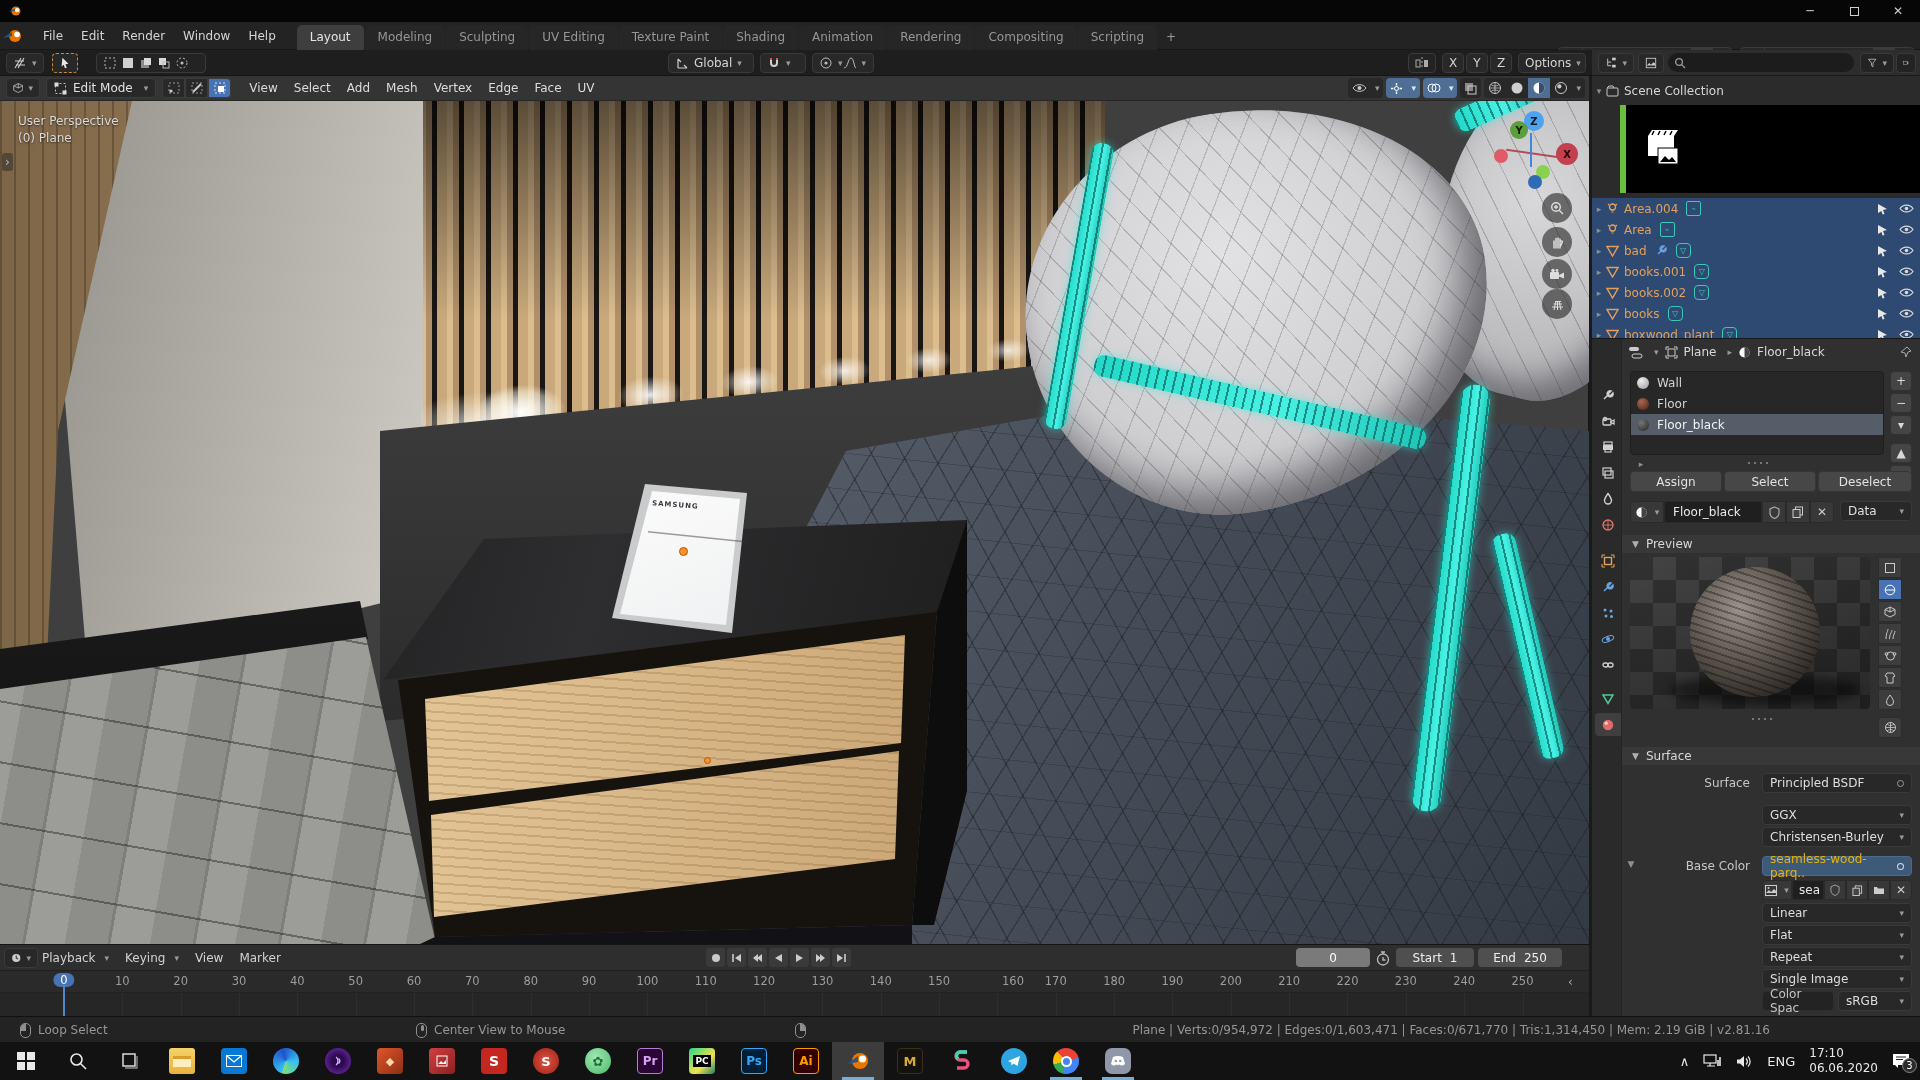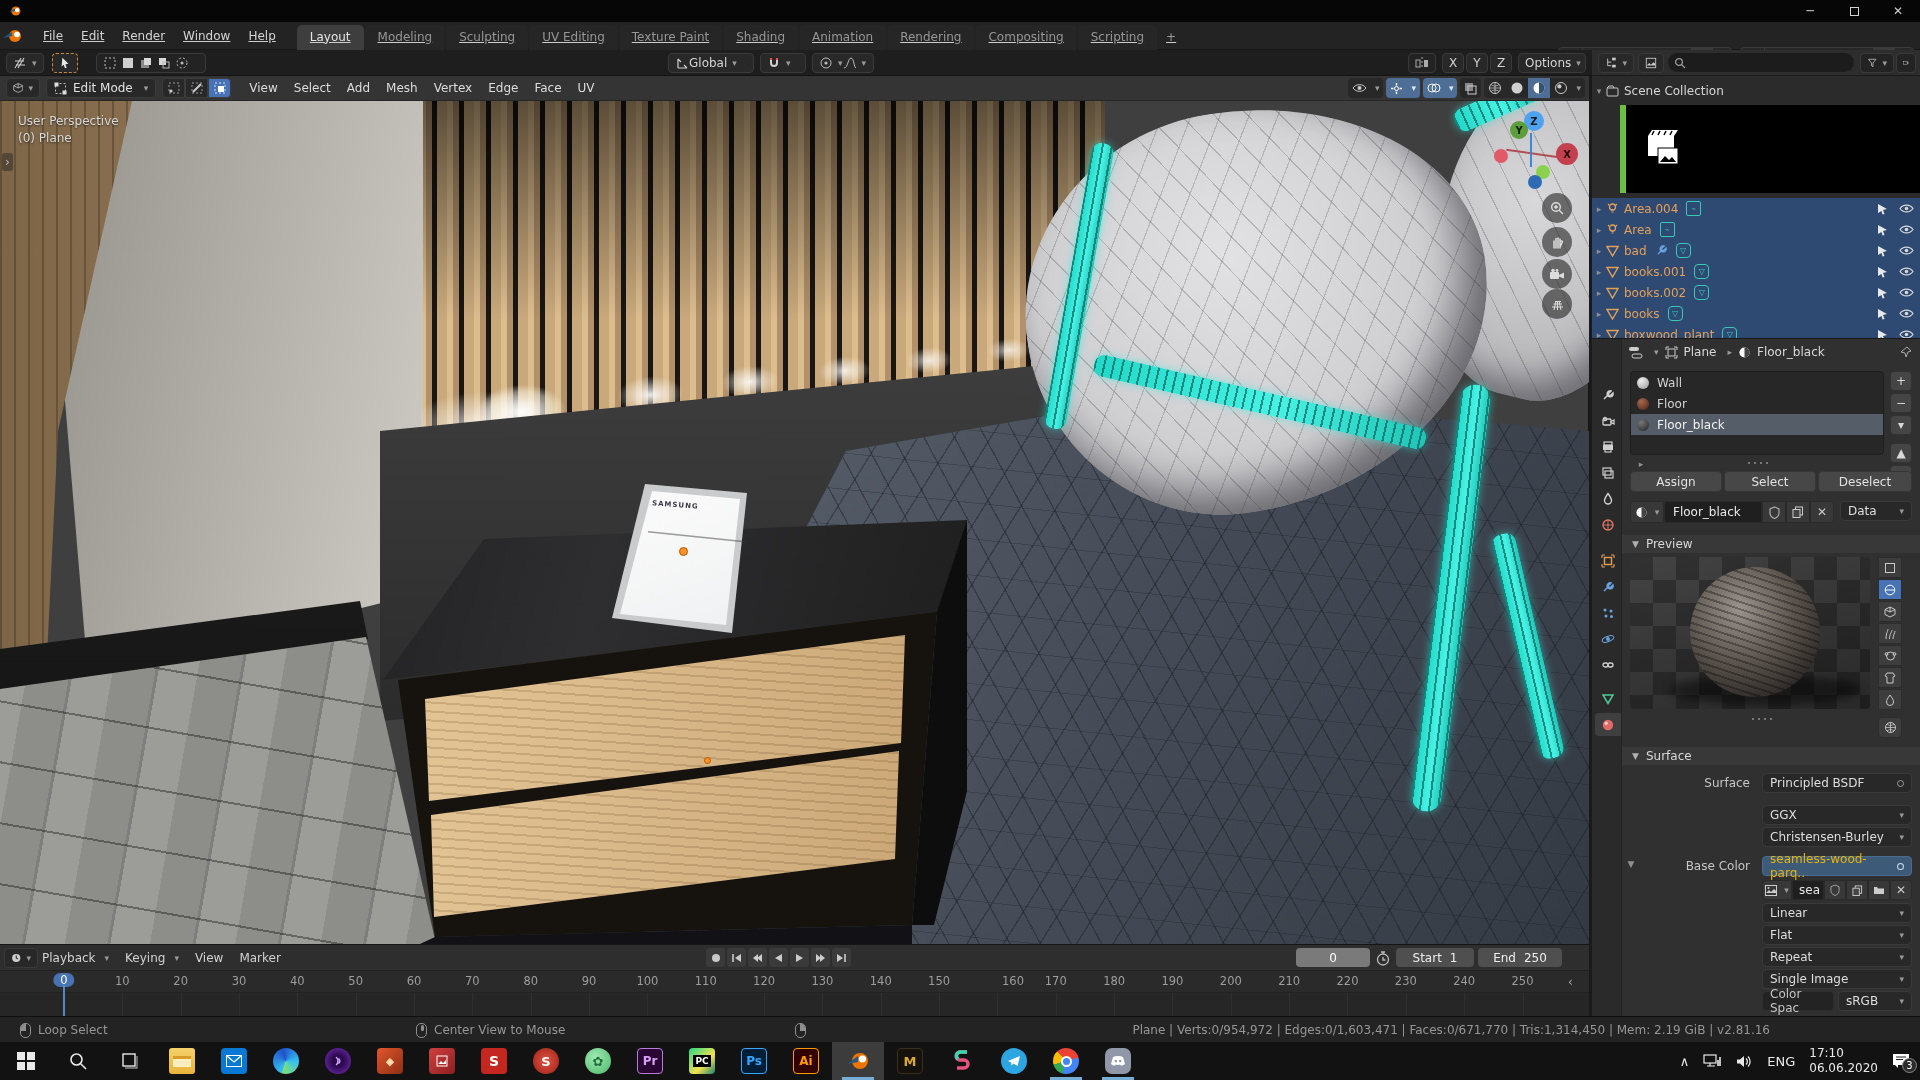--- a/index.html
+++ b/index.html
@@ -10,21 +10,21 @@
   
   #titlebar { position:absolute; left:0; top:0; width:1920px; height:22px; background:#060606;
     display:flex; align-items:center; padding-left:8px; color:#d4d4d4; }
   #titlebar .ttxt { margin-left:6px; font-size:12px; white-space:nowrap; }
   #wincontrols { position:absolute; right:0; top:0; height:22px; display:flex; }
   .winbtn { width:44px; height:22px; display:flex; align-items:center; justify-content:center; color:#cfcfcf; }
   .maxglyph { width:9px; height:9px; border:1px solid #cfcfcf; }
 
   
   #menubar { position:absolute; left:0; top:22px; width:1920px; height:28px; background:#232323;
-    display:flex; align-items:center; border-bottom:1px solid #161616;text-decoration:underline; }
+    display:flex; align-items:center; border-bottom:1px solid #161616; }
   #menus { display:flex; margin-left:10px; }
   #menus .menu-item { padding:4px 9px; color:#d4d4d4; border-radius:3px; }
   #tabs { display:flex; margin-left:12px; align-items:flex-end; height:28px; }
   #tabs .tab { padding:5px 13px 6px; color:#969696; background:#262626; border-radius:5px 5px 0 0; margin-right:1px; }
   #tabs .tab.active { background:#3e3e3e; color:#e4e4e4; }
   #tabs .tab-plus { padding:5px 8px 6px; color:#9a9a9a; }
   #topbar-right { position:absolute; right:6px; top:25px; display:flex; gap:8px; }
   .idfield { display:flex; align-items:center; background:#282828; border:1px solid #3b3b3b; border-radius:4px; height:21px; }
   .idfield .ic { width:24px; display:flex; justify-content:center; align-items:center; border-right:1px solid #3b3b3b; height:100%; }
   .idfield .nm { padding:0 8px; width:108px; color:#e0e0e0; }
@@ -354,21 +354,21 @@
       </svg>
     <svg class="smallicon" viewBox="0 0 14 14">
         <circle cx="7" cy="7" r="5" fill="none" stroke="#bbb" stroke-dasharray="2 2"></circle>
         <circle cx="7" cy="7" r="1.5" fill="#bbb"></circle>
       </svg>
   </div>
   <div class="trbtn" style="left:668px;width:86px">
     <svg class="smallicon" viewBox="0 0 14 14">
         <path d="M3 12 V3 M3 12 H12 M3 3 l3 3 M12 12 l-3-3" stroke="#cfcfcf" fill="none" stroke-width="1.2"></path>
       </svg>
-    <span style="">Global</span>
+    <span style="margin-left:5px">Global</span>
     <span class="ddarrow">▾</span>
   </div>
   <div class="trbtn" style="left:760px;width:46px">
     <svg class="smallicon" viewBox="0 0 14 14">
         <path d="M4 2 v5 a3 3 0 0 0 6 0 V2" fill="none" stroke="#cfcfcf" stroke-width="2"></path>
         <path d="M4 2 v2 M10 2 v2" stroke="#e05555" stroke-width="2"></path>
       </svg>
     <span class="ddarrow">▾</span>
   </div>
   <div class="trbtn" style="left:812px;width:62px">

